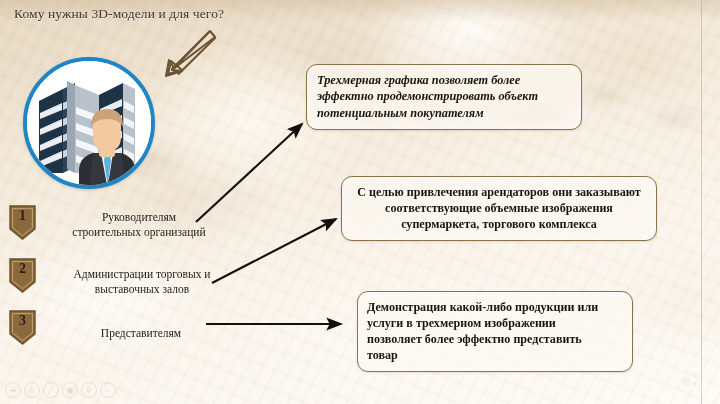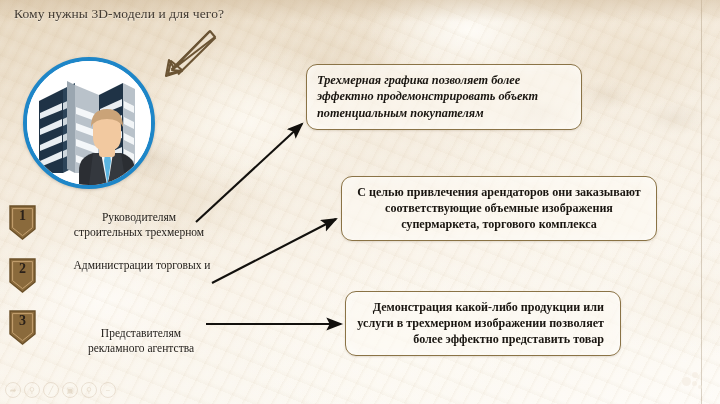--- a/index.html
+++ b/index.html
@@ -83,21 +83,21 @@
   }
   .item-text {
     font-size:11.5px; color:#1f1b16; line-height:1.32;
     text-align:center; font-family:"Liberation Serif", serif;
     text-shadow:0 1px 0 rgba(255,255,255,.4);
   }
 
   #item-1 { left:9px;  top:205px; }
   #item-1 .item-text { width:154px; margin-left:26px; margin-top:5px; }
   #item-2 { left:9px;  top:258px; }
-  #item-2 .item-text { width:168px; margin-left:22px; margin-top:0; }
+  #item-2 .item-text { width:168px; margin-left:22px; margin-top:9px; }
   #item-3 { left:9px;  top:310px; }
   #item-3 .item-text { width:150px; margin-left:30px; margin-top:16px; }
 
   
   .connectors { position:absolute; left:0; top:0; width:720px; height:404px; pointer-events:none; }
 
   
   .callout {
     position:absolute;
     border:1.2px solid #8a7346;
@@ -110,22 +110,22 @@
   }
   #box-1 {
     left:306px; top:64px; width:276px; padding:7px 10px 8px 10px;
     font-size:12.3px; line-height:1.33; text-align:left;font-style:italic;
   }
   #box-2 {
     left:341px; top:176px; width:316px; padding:7px 9px 8px 9px;
     font-size:12.1px; line-height:1.33; text-align:center;
   }
   #box-3 {
-    left:345px; top:291px; width:276px; padding:7px 16px 8px 9px;
-    font-size:12.1px; line-height:1.33; text-align:right;
+    left:357px; top:291px; width:276px; padding:7px 23px 8px 9px;
+    font-size:12.1px; line-height:1.33; text-align:left;
   }
 
   
   .toolbar-wm {
     position:absolute; left:5px; top:382px;
     display:flex; gap:3px; opacity:.30;
   }
   .wm-ico {
     width:16px; height:16px; border-radius:50%;
     border:1.3px solid #c3ad92;
@@ -243,48 +243,48 @@
   <div class="list-item" id="item-1">
     <div class="badge">
       <svg width="27" height="35" viewBox="0 0 27 35">
         <path d="M1 1 H26 V24 L13.5 34 L1 24 Z" fill="#8a6a3c" stroke="#6b5028" stroke-width="1.4"></path>
         <path d="M3.6 3.6 H23.4 V22.7 L13.5 30.6 L3.6 22.7 Z" fill="none" stroke="#c6a271" stroke-width="1"></path>
       </svg>
       <div class="num">1</div>
     </div>
     <div class="item-text">
       <div>Руководителям</div>
-      <div>строительных трехмерном</div>
+      <div>строительных организаций</div>
     </div>
   </div>
 
   <div class="list-item" id="item-2">
     <div class="badge">
       <svg width="27" height="35" viewBox="0 0 27 35">
         <path d="M1 1 H26 V24 L13.5 34 L1 24 Z" fill="#8a6a3c" stroke="#6b5028" stroke-width="1.4"></path>
         <path d="M3.6 3.6 H23.4 V22.7 L13.5 30.6 L3.6 22.7 Z" fill="none" stroke="#c6a271" stroke-width="1"></path>
       </svg>
       <div class="num">2</div>
     </div>
     <div class="item-text">
       <div>Администрации торговых и</div>
+      <div>выставочных залов</div>
     </div>
   </div>
 
   <div class="list-item" id="item-3">
     <div class="badge">
       <svg width="27" height="35" viewBox="0 0 27 35">
         <path d="M1 1 H26 V24 L13.5 34 L1 24 Z" fill="#8a6a3c" stroke="#6b5028" stroke-width="1.4"></path>
         <path d="M3.6 3.6 H23.4 V22.7 L13.5 30.6 L3.6 22.7 Z" fill="none" stroke="#c6a271" stroke-width="1"></path>
       </svg>
       <div class="num">3</div>
     </div>
     <div class="item-text">
       <div>Представителям</div>
-      <div>рекламного агентства</div>
     </div>
   </div>
 
   <div class="callout" id="box-1">Трехмерная графика позволяет более эффектно продемонстрировать объект потенциальным покупателям</div>
   <div class="callout" id="box-2">С целью привлечения арендаторов они заказывают соответствующие объемные изображения супермаркета, торгового комплекса</div>
   <div class="callout" id="box-3">Демонстрация какой-либо продукции или услуги в трехмерном изображении позволяет более эффектно представить товар</div>
 
   <div class="toolbar-wm">
     <div class="wm-ico">➦</div>
     <div class="wm-ico">⚲</div>

